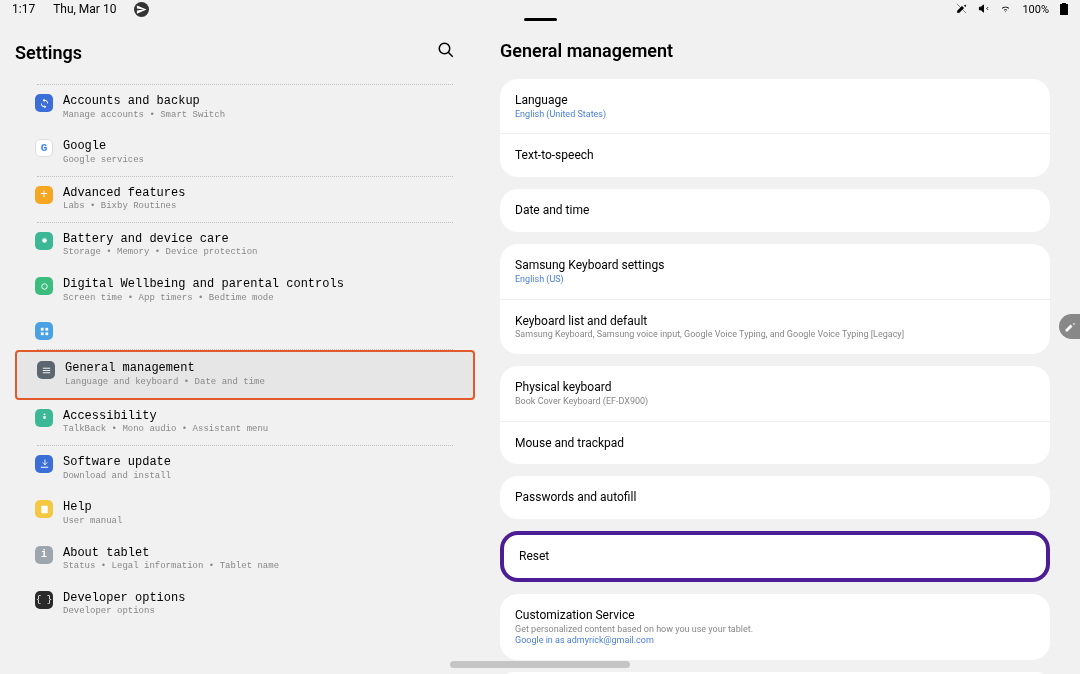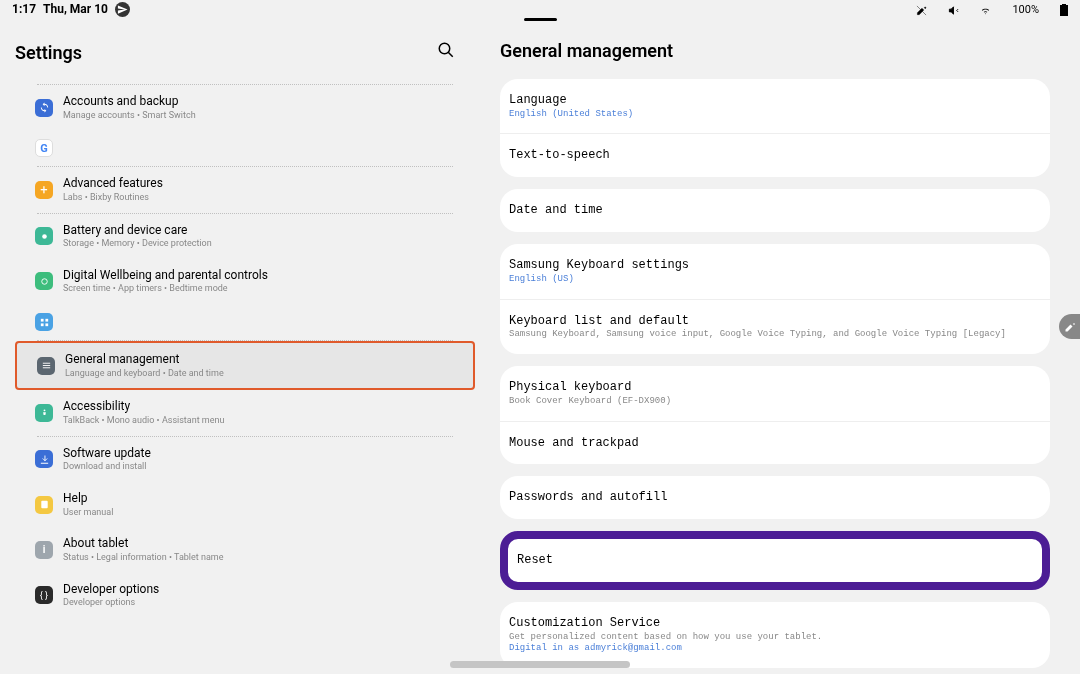--- a/index.html
+++ b/index.html
@@ -13,46 +13,46 @@
     }
     .status-bar {
       display: flex;
       justify-content: space-between;
       align-items: center;
       padding: 4px 12px;
       font-size: 12px;
       color: #000;
       height: 18px;
     }
-    .status-left { display: flex; align-items: center; gap: 7px; font-weight: bold; }
-    .status-right { display: flex; align-items: flex-end; gap: 21px; font-size: 11px; }
+    .status-left { display: flex; align-items: center; gap: 18px; }
+    .status-right { display: flex; align-items: flex-start; gap: 11px; font-size: 11px; }
     .status-icon { width: 15px; height: 15px; background: #333; border-radius: 50%; display:inline-flex; align-items:center; justify-content:center; }
     .top-accent { position: absolute; top: 18px; left: 524px; width: 33px; height: 3px; background: #000; border-radius: 2px; }
     .main { display: flex; height: calc(100% - 18px); }
     .left-pane { width: 490px; padding: 10px 15px 0 15px; overflow-y: auto; }
     .right-pane { flex: 1; padding: 10px 30px 0 10px; overflow-y: auto; }
     .settings-header { display: flex; justify-content: space-between; align-items: center; padding: 12px 0 20px 0; }
     .settings-title { font-size: 18px; font-weight: 600; color: #000; }
     .search-icon { font-size: 20px; color: #000; cursor: pointer; margin-right: 20px; }
     .divider { border-top: 1.5px dotted #c0c0c0; margin: 0 22px; }
-    .settings-item { display: flex; align-items: center; padding: 9px 4px 9px 20px; cursor: pointer; border-radius: 25px; }
+    .settings-item { display: flex; padding: 9px 4px 9px 20px; cursor: pointer; border-radius: 25px; font-family: Liberation Mono, monospace; }
     .settings-item.selected { background: #e6e6e6; }
     .settings-item.highlighted { border: 2px solid #e05a2b; border-radius: 4px; }
     .settings-icon { width: 18px; height: 18px; border-radius: 5px; margin-right: 10px; flex-shrink: 0; display: flex; align-items: center; justify-content: center; }
     .settings-text { flex: 1; }
     .settings-label { font-size: 12px; color: #000; line-height: 1.3; }
     .settings-sub { font-size: 9px; color: #888; line-height: 1.3; }
     .right-title { font-size: 18px; font-weight: 600; color: #000; padding: 12px 0 18px 0; }
     .card { background: #fff; border-radius: 18px; margin-bottom: 12px; overflow: hidden; }
-    .card-row { padding: 13px 9px; cursor: pointer; font-family: Liberation Mono, monospace; }
+    .card-row { padding: 13px 15px; cursor: pointer; }
     .card-row + .card-row { border-top: 1px solid #eee; }
     .card-label { font-size: 12px; color: #000; line-height: 1.4; }
     .card-sub { font-size: 9px; color: #888; line-height: 1.3; }
     .card-link { font-size: 9px; color: #4a7fd8; line-height: 1.3; }
-    .card.highlighted { border: 8px solid #4c1d95; }
+    .card.highlighted { border: 4px solid #4c1d95; }
     .fab { position: absolute; right: 0; top: 314px; width: 21px; height: 25px; background: #888; border-radius: 13px 0 0 13px; display: flex; align-items: center; justify-content: center; cursor: pointer; }
     .fab svg { width: 12px; height: 12px; }
     .scroll-indicator { position: absolute; bottom: 6px; left: 450px; width: 180px; height: 7px; background: #c5c5c5; border-radius: 4px; }
     
     .ic-blue { background: #3b6ed6; }
     .ic-google { background: #fff; border:1px solid #ddd; }
     .ic-orange { background: #f5a623; }
     .ic-green { background: #3dbd7d; }
     .ic-teal { background: #3db896; }
     .ic-bluegrid { background: #4aa2e4; }
@@ -115,20 +115,24 @@
         </div>
       <div class="settings-text">
           <div class="settings-label">Accounts and backup</div>
           <div class="settings-sub">Manage accounts  •  Smart Switch</div>
         </div>
     </div>
     <div class="settings-item">
       <div class="settings-icon ic-google">
           <span style="color:#4285f4;font-weight:bold;font-size:11px;">G</span>
         </div>
+      <div class="settings-text">
+          <div class="settings-label">Google</div>
+          <div class="settings-sub">Google services</div>
+        </div>
     </div>
     <div class="divider"></div>
     <div class="settings-item">
       <div class="settings-icon ic-orange">
           <span style="font-size:13px;">+</span>
         </div>
       <div class="settings-text">
           <div class="settings-label">Advanced features</div>
           <div class="settings-sub">Labs  •  Bixby Routines</div>
         </div>
@@ -284,21 +288,21 @@
     <div class="card highlighted">
       <div class="card-row">
         <div class="card-label">Reset</div>
       </div>
     </div>
 
     <div class="card">
       <div class="card-row">
         <div class="card-label">Customization Service</div>
         <div class="card-sub">Get personalized content based on how you use your tablet.</div>
-        <div class="card-link">Digital in as admyrick@gmail.com</div>
+        <div class="card-link">Google in as admyrick@gmail.com</div>
       </div>
     </div>
 
     <div class="card">
       <div class="card-row">
         
       </div>
     </div>
 
   </div>

